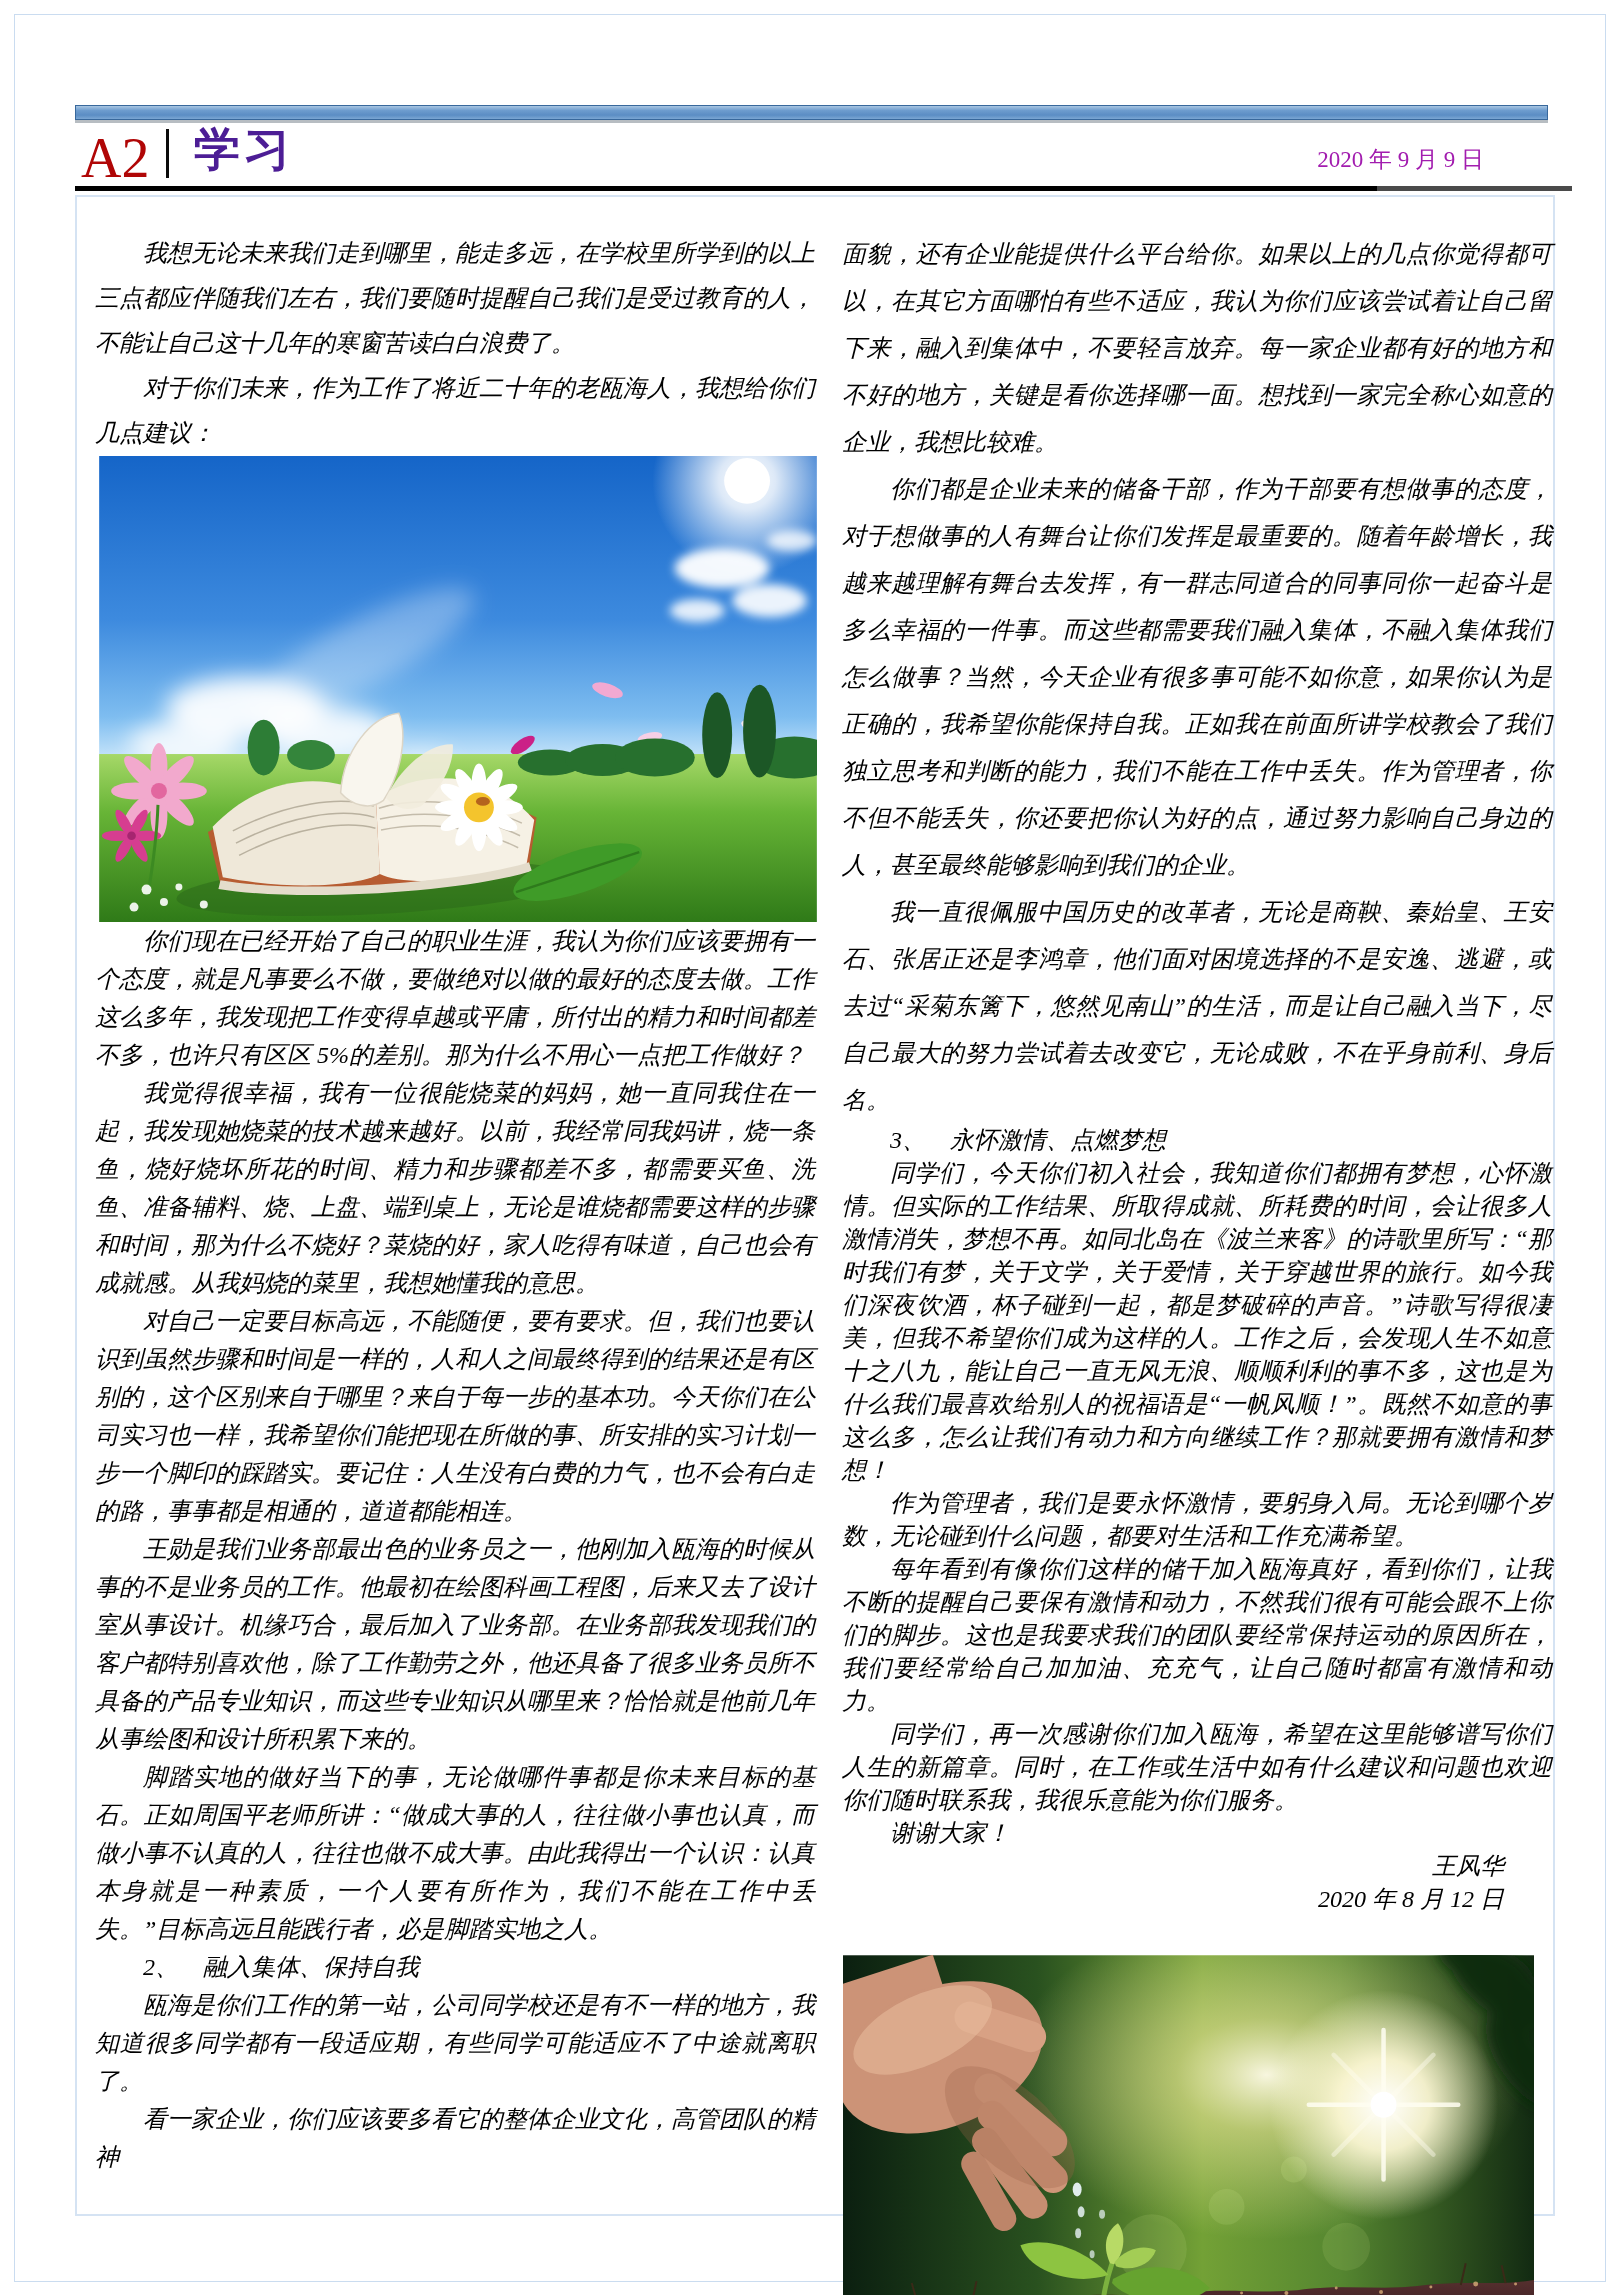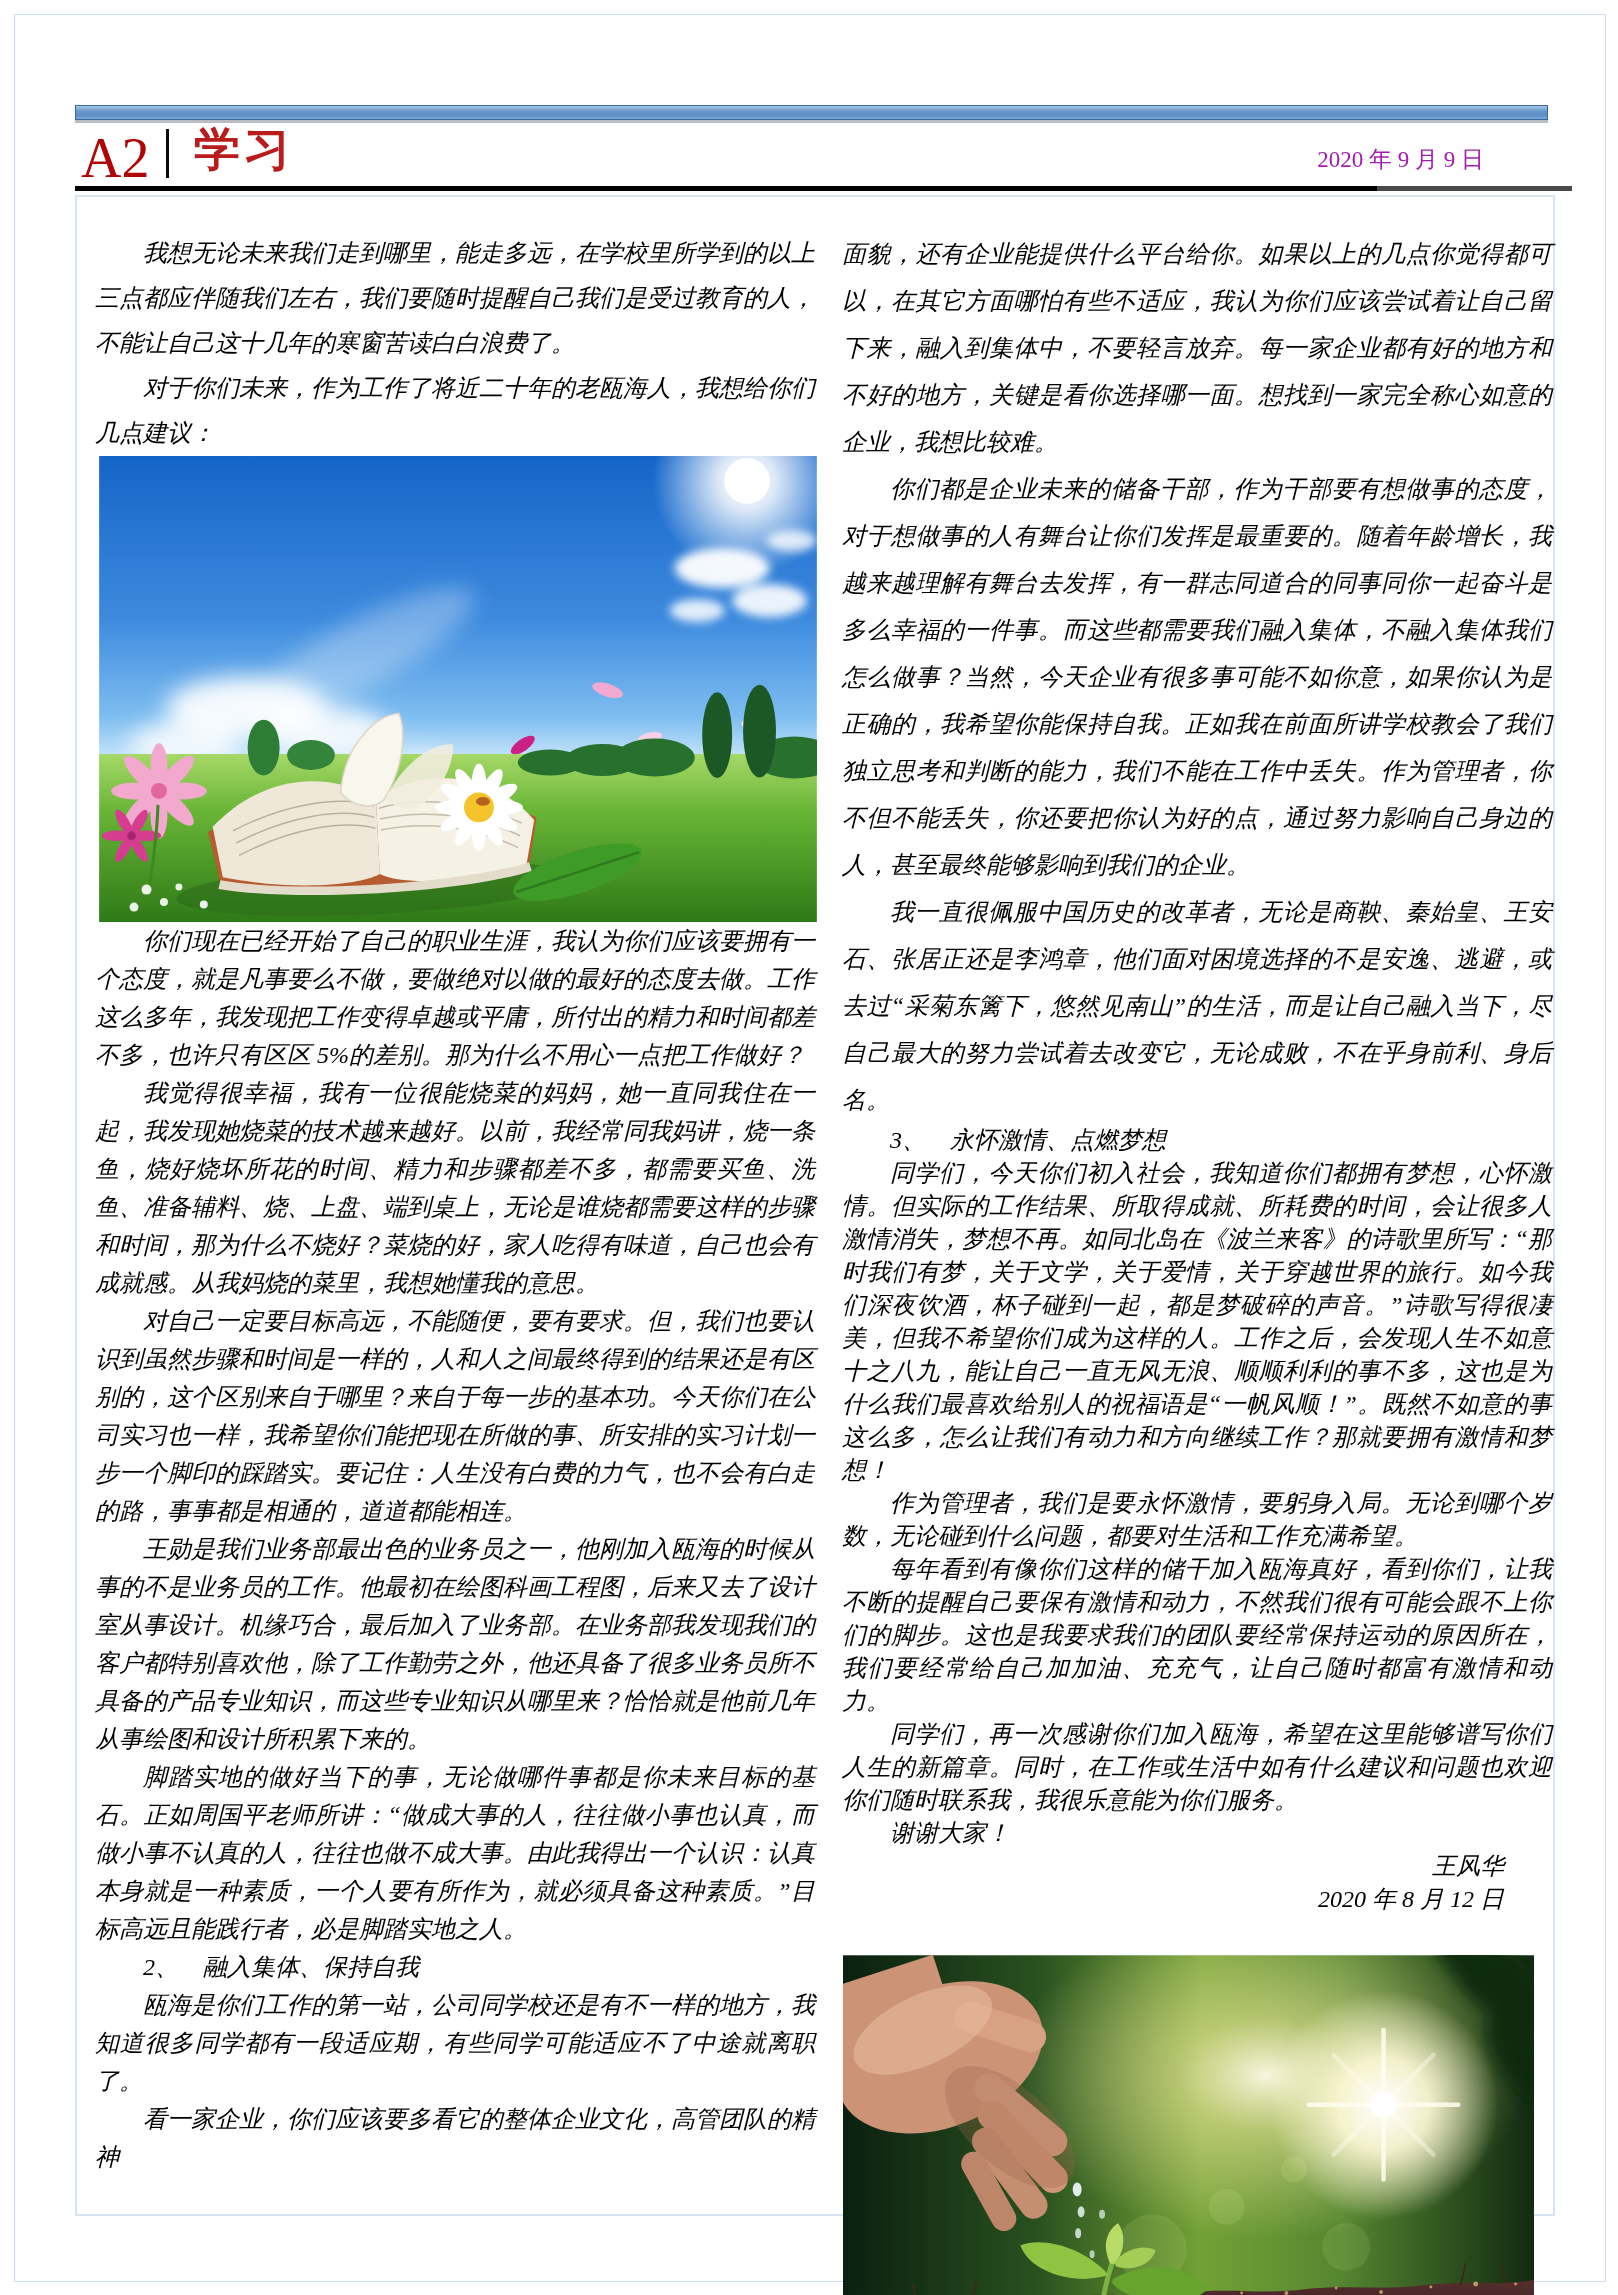--- a/index.html
+++ b/index.html
@@ -6,21 +6,21 @@
   body{width:1619px;height:2295px;position:relative;font-family:"Liberation Serif","DejaVu Serif",serif;color:#000;}
   .page{position:absolute;inset:0;background:#fff;overflow:hidden;}
   .page-frame{position:absolute;left:14px;top:14px;right:13px;bottom:13px;border:1.5px solid #cadcf0;pointer-events:none;}
   
   .header-bar{position:absolute;left:75px;top:105px;width:1473px;height:15.4px;box-sizing:border-box;
     background:linear-gradient(180deg,#a9c6e2 0%,#6d9cce 35%,#5b8dc4 70%,#7ba7d4 100%);
     border:1.5px solid #38689c;box-shadow:0 3px 0 rgba(96,108,120,.45);}
   .header-title-row{position:absolute;left:80px;top:126px;width:1460px;height:60px;}
   .page-label{position:absolute;left:1px;top:4px;font-size:56px;line-height:1;color:#b00606;}
   .title-divider{position:absolute;left:86px;top:3px;width:2.5px;height:49px;background:#0a0a0a;}
-  .section-title{position:absolute;left:114px;top:1px;font-size:46px;line-height:1;color:#b91c1c;font-weight:700;letter-spacing:4px;}
+  .section-title{position:absolute;left:114px;top:1px;font-size:46px;line-height:1;color:#4c1d95;font-weight:700;letter-spacing:4px;}
   .issue-date{position:absolute;right:56px;top:22px;font-size:23px;line-height:1;color:#a21caf;}
   .header-rule{position:absolute;left:75px;top:186px;width:1497px;height:4.5px;
     background:linear-gradient(90deg,#000 0%,#000 87%,#4a4a4a 87%,#4a4a4a 100%);}
   
   .content-box{position:absolute;left:75px;top:195px;width:1480px;height:2021px;box-sizing:border-box;
     border:2px solid #d5e3f3;background:#fff;font-style:italic;}
   .column{position:absolute;top:34px;}
   .column-left{left:18px;width:720px;}
   .column-right{left:765px;width:710px;}
   .para{margin:0;font-size:24px;text-align:justify;text-indent:2em;}
@@ -191,21 +191,21 @@
           </g>
         </svg>
       </figure>
 
       <div class="rest-list">
 
           <p class="para body">你们现在已经开始了自己的职业生涯，我认为你们应该要拥有一个态度，就是凡事要么不做，要做绝对以做的最好的态度去做。工作这么多年，我发现把工作变得卓越或平庸，所付出的精力和时间都差不多，也许只有区区 5%的差别。那为什么不用心一点把工作做好？</p>
           <p class="para body">我觉得很幸福，我有一位很能烧菜的妈妈，她一直同我住在一起，我发现她烧菜的技术越来越好。以前，我经常同我妈讲，烧一条鱼，烧好烧坏所花的时间、精力和步骤都差不多，都需要买鱼、洗鱼、准备辅料、烧、上盘、端到桌上，无论是谁烧都需要这样的步骤和时间，那为什么不烧好？菜烧的好，家人吃得有味道，自己也会有成就感。从我妈烧的菜里，我想她懂我的意思。</p>
           <p class="para body">对自己一定要目标高远，不能随便，要有要求。但，我们也要认识到虽然步骤和时间是一样的，人和人之间最终得到的结果还是有区别的，这个区别来自于哪里？来自于每一步的基本功。今天你们在公司实习也一样，我希望你们能把现在所做的事、所安排的实习计划一步一个脚印的踩踏实。要记住：人生没有白费的力气，也不会有白走的路，事事都是相通的，道道都能相连。</p>
           <p class="para body">王勋是我们业务部最出色的业务员之一，他刚加入瓯海的时候从事的不是业务员的工作。他最初在绘图科画工程图，后来又去了设计室从事设计。机缘巧合，最后加入了业务部。在业务部我发现我们的客户都特别喜欢他，除了工作勤劳之外，他还具备了很多业务员所不具备的产品专业知识，而这些专业知识从哪里来？恰恰就是他前几年从事绘图和设计所积累下来的。</p>
-          <p class="para body">脚踏实地的做好当下的事，无论做哪件事都是你未来目标的基石。正如周国平老师所讲：“做成大事的人，往往做小事也认真，而做小事不认真的人，往往也做不成大事。由此我得出一个认识：认真本身就是一种素质，一个人要有所作为，就必须具备这种素质。”目标高远且能践行者，必是脚踏实地之人。</p>
+          <p class="para body">脚踏实地的做好当下的事，无论做哪件事都是你未来目标的基石。正如周国平老师所讲：“做成大事的人，往往做小事也认真，而做小事不认真的人，往往也做不成大事。由此我得出一个认识：认真本身就是一种素质，一个人要有所作为，我们不能在工作中丢失。”目标高远且能践行者，必是脚踏实地之人。</p>
           <p class="para heading">2、　融入集体、保持自我</p>
           <p class="para body">瓯海是你们工作的第一站，公司同学校还是有不一样的地方，我知道很多同学都有一段适应期，有些同学可能适应不了中途就离职了。</p>
           <p class="para body">看一家企业，你们应该要多看它的整体企业文化，高管团队的精神</p>
         </div>
     </section>
 
     <section class="column column-right">
       <div class="rc-top">
 
       <p class="para noindent">面貌，还有企业能提供什么平台给你。如果以上的几点你觉得都可以，在其它方面哪怕有些不适应，我认为你们应该尝试着让自己留下来，融入到集体中，不要轻言放弃。每一家企业都有好的地方和不好的地方，关键是看你选择哪一面。想找到一家完全称心如意的企业，我想比较难。</p>

